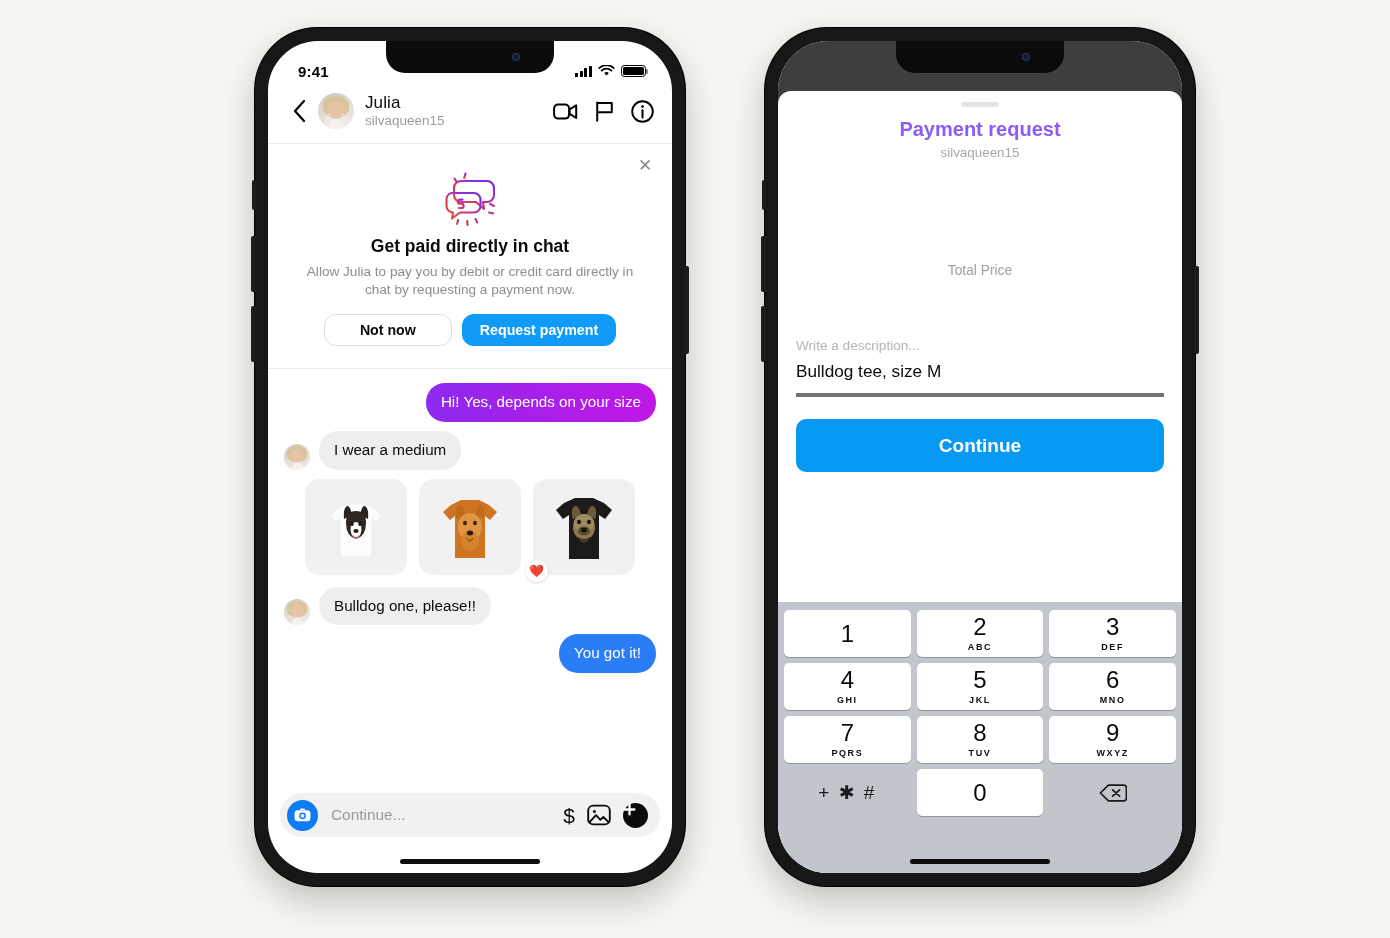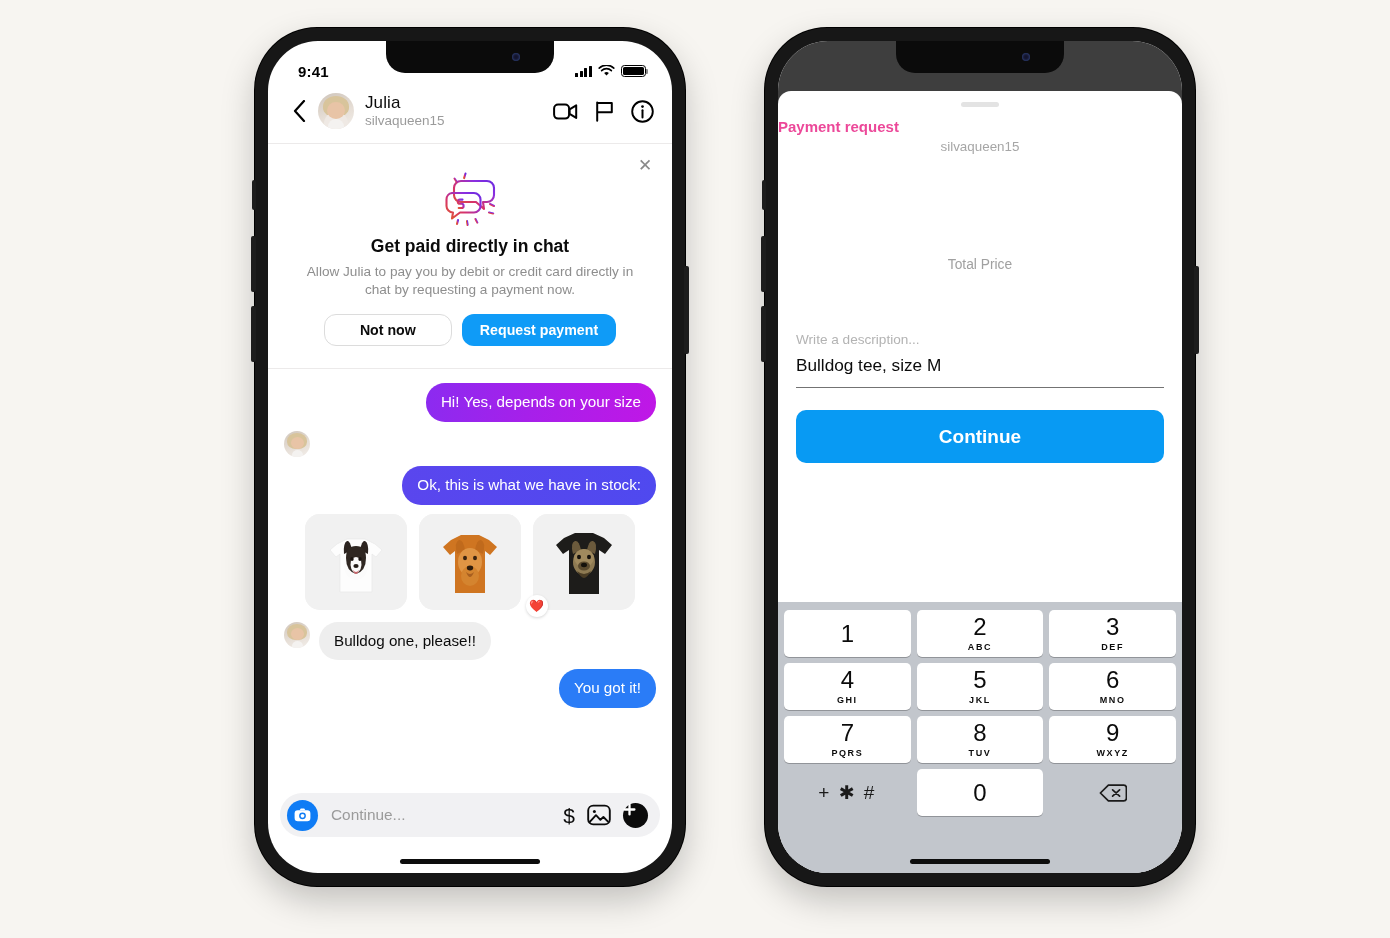--- a/index.html
+++ b/index.html
@@ -133,21 +133,21 @@
   .pbtn {
     height: 32px; min-width: 128px; padding: 0 18px;
     border-radius: 12px; font-size: 14.2px; font-weight: bold;
     display: flex; align-items: center; justify-content: center; cursor: pointer;
   }
   .pbtn.ghost { background: #fff; border: 1px solid #dcdcdc; color: #0b0b0b; }
   .pbtn.primary { background: #0f9bf7; color: #fff; }
 
   
   .messages { padding: 14px 16px 8px; }
-  .row { display: flex; margin-bottom: 9px; }
+  .row { display: flex; align-items: flex-end; margin-bottom: 9px; }
   .row.out { justify-content: flex-end; }
   .row.in { justify-content: flex-start; }
   .mini-av {
     width: 26px; height: 26px; border-radius: 50%; flex: 0 0 auto; margin-right: 9px;
     overflow: hidden; position: relative;
     background: linear-gradient(160deg,#cfc5bb 0%,#e6ded6 55%,#f2eeea 100%);
   }
   .mini-av::before {
     content: ""; position: absolute; left: 3px; top: 2px; width: 20px; height: 16px;
     border-radius: 50% 50% 44% 44%; background: #d8c49b;
@@ -202,30 +202,30 @@
   .dim-bg { position: absolute; inset: 0; background: #3e3e3e; }
   .sheet {
     position: absolute; left: 0; right: 0; top: 50px; bottom: 0;
     background: #fff; border-radius: 13px 13px 0 0;
     display: flex; flex-direction: column;
   }
   .grabber {
     width: 38px; height: 5px; border-radius: 3px; background: #e3e3e3;
     margin: 11px auto 0;
   }
-  .sheet-title { text-align: left; margin-top: 11px; font-size: 15px; font-weight: bold; color: #ec4899; }
+  .sheet-title { text-align: center; margin-top: 11px; font-size: 20px; font-weight: bold; color: #8b5cf6; }
   .sheet-sub { text-align: center; font-size: 13.4px; color: #a6a6a6; margin-top: 4px; }
   .amount-wrap { flex: 0 0 auto; text-align: center; margin-top: 92px; }
   .amount { font-size: 65px; font-weight: bold; color: #0b0b0b; letter-spacing: -1.5px; line-height: 1; }
   .amount-label { font-size: 13.8px; color: #a0a0a0; margin-top: 11px; }
   .desc-block { margin: 60px 18px 0; }
   .desc-placeholder { font-size: 13.6px; color: #b3b3b3; }
   .desc-value {
     font-size: 17.2px; color: #0b0b0b; margin-top: 8px; padding-bottom: 11px;
-    border-bottom: 1px solid #737373;
+    border-bottom: 4px solid #737373;
   }
   .continue-btn {
     margin: 22px 18px 0; height: 53px; border-radius: 10px;
     background: #089af3; color: #fff; font-size: 19px; font-weight: bold;
     display: flex; align-items: center; justify-content: center; cursor: pointer;
   }
   .keypad {
     margin-top: auto; background: #c2c6cc; padding: 5px 3px 0;
   }
   .kp-row { display: flex; }
@@ -343,25 +343,23 @@
       </div>
 
       <div class="messages">
 
         <div class="row out">
           <div class="bubble b-magenta">Hi! Yes, depends on your size</div>
         </div>
 
         <div class="row in">
           <div class="mini-av"></div>
-        </div>
-
-        <div class="row out">
-          <div class="bubble b-violet">Ok, this is what we have in stock:</div>
-        </div>
+          <div class="bubble grey">I wear a medium</div>
+        </div>
+
 
         <div class="gallery">
 
           <div class="tile">
             <div class="inner">
               <svg viewBox="0 0 102 96" width="102" height="96">
                 <rect width="102" height="96" fill="#f1f1f1"></rect>
                 <path d="M32 30 l10 -5 h18 l10 5 7 6 -6 7 -4 -3 v38 h-32 v-38 l-4 3 -6 -7 z" fill="#fdfdfd" stroke="#e6e6e6" stroke-width="0.6"></path>
                 <ellipse cx="51" cy="52" rx="12" ry="14" fill="#fbfbfb"></ellipse>
                 <path d="M39 40 q-1 -11 3 -13 q3 -1 5 9 z" fill="#2c2420"></path>

